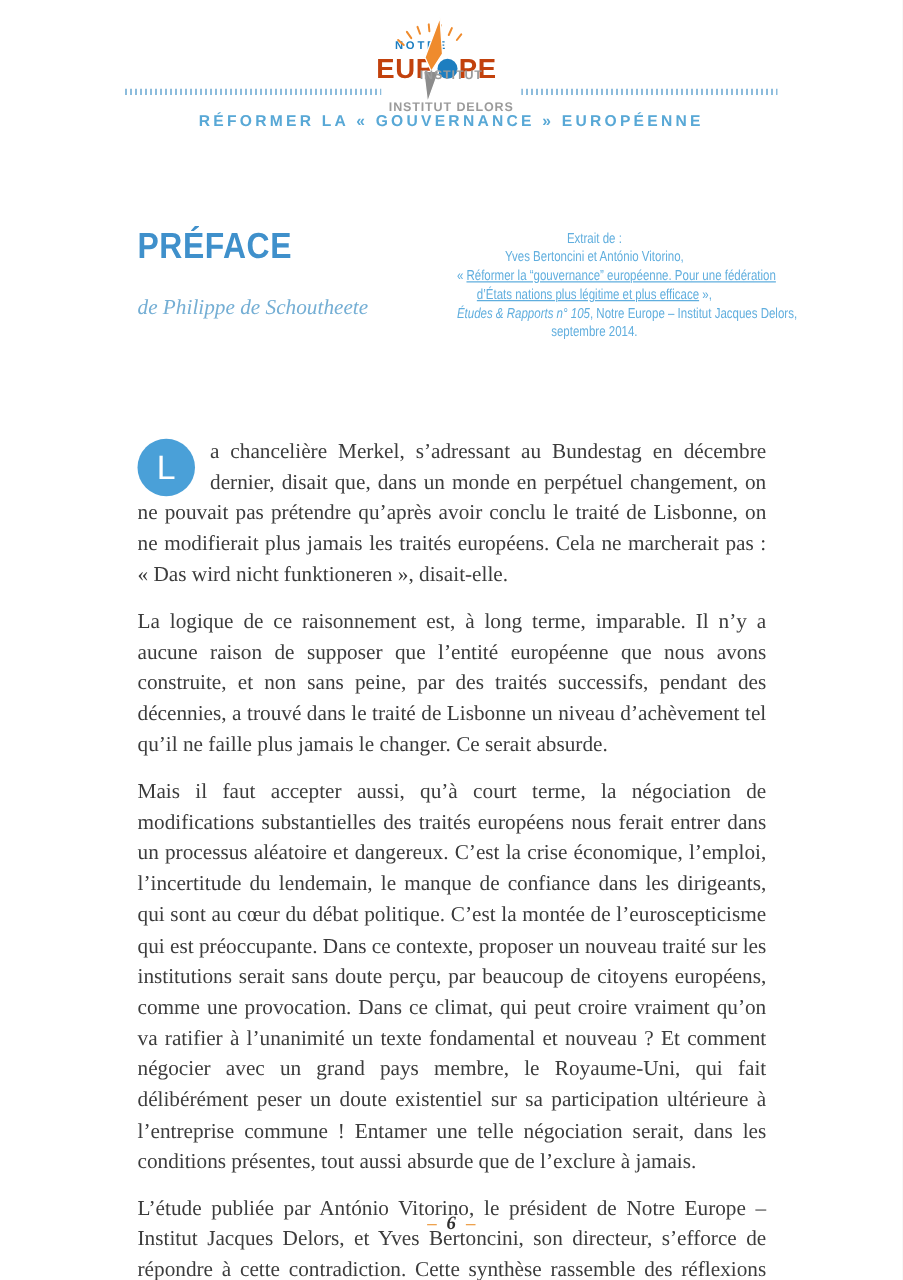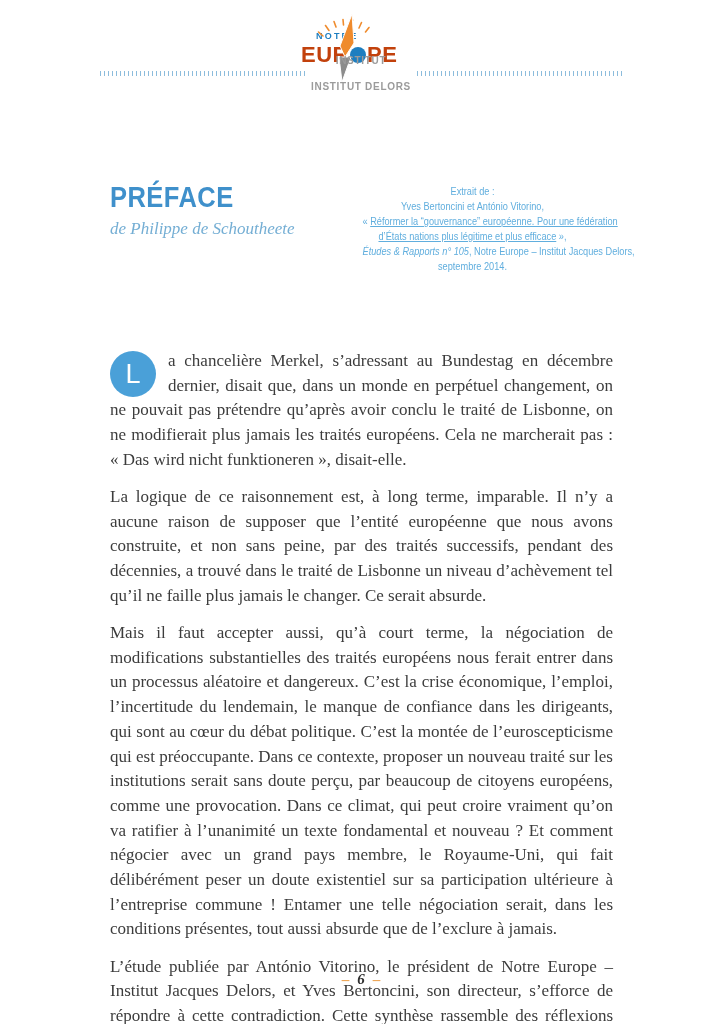--- a/index.html
+++ b/index.html
@@ -42,28 +42,28 @@
     white-space:nowrap; display:flex; gap:15px; align-items:center;flex-direction:column;
   }
 
   
   .doc-title {
     position:absolute; top:90px; left:0; width:100%; text-align:center;
     font-size:12.5px; font-weight:bold; letter-spacing:2.6px; color:#58a8d6;
   }
 
   
-  .preface-head { position:absolute; top:181px; left:110px; width:503px; display:flex; }
+  .preface-head { position:absolute; top:181px; left:110px; width:503px; display:flex; justify-content:space-between; }
   .preface-left { width:225px; }
   .preface-title {
     font-size:29px; font-weight:bold; color:#3f90cb; letter-spacing:0.5px;
     transform:scaleX(0.88); transform-origin:left center; white-space:nowrap;
   }
   .preface-author {
-    margin-top:5px; font-family:"Liberation Serif", serif; font-style:italic;
+    margin-top:22px; font-family:"Liberation Serif", serif; font-style:italic;
     font-size:17px; color:#74aed4; white-space:nowrap;
   }
   .citation { width:275px; text-align:center; color:#60aede; padding-top:3px; }
   .cit-line {
     font-size:11.5px; line-height:15px; white-space:nowrap;
     transform:scaleX(0.8); transform-origin:center;
   }
   .cit-link { color:#60aede; text-decoration:underline; cursor:pointer; }
   .cit-italic { font-style:italic; }
 
@@ -113,20 +113,21 @@
 
   <div class="hatch-row">
     <div class="hatch"></div>
     <div class="hatch-label">
       <span>INSTITUT</span>
       <span>INSTITUT DELORS</span>
     </div>
     <div class="hatch"></div>
   </div>
 
+  <div class="doc-title">RÉFORMER LA « GOUVERNANCE » EUROPÉENNE</div>
 
   <div class="preface-head">
     <div class="preface-left">
       <div class="preface-title">PRÉFACE</div>
       <div class="preface-author">de Philippe de Schoutheete</div>
     </div>
     <div class="citation">
       <div class="cit-line">Extrait de :</div>
       <div class="cit-line">Yves Bertoncini et António Vitorino,</div>
       <div class="cit-line"><span>« </span><span class="cit-link">Réformer la “gouvernance” européenne. Pour une fédération</span></div>

